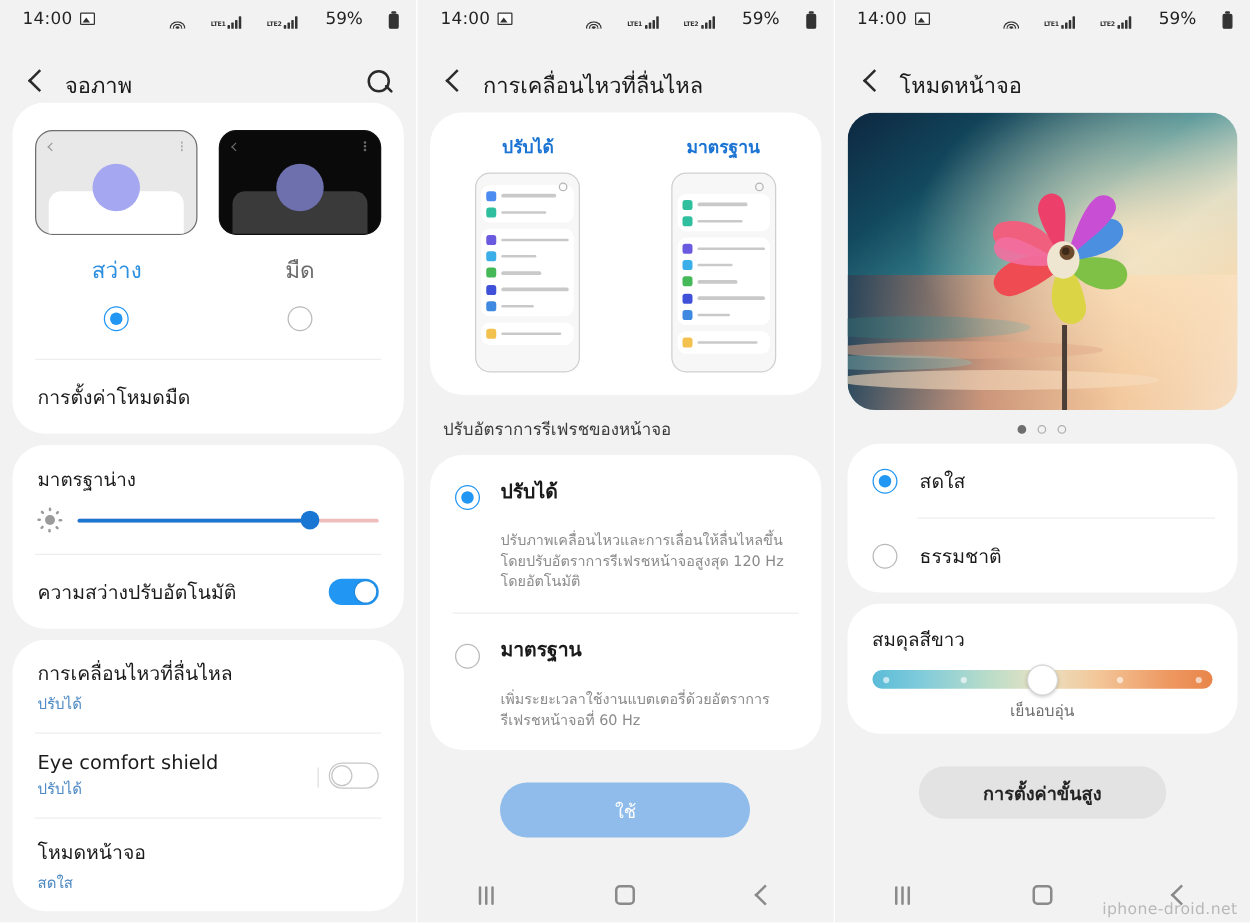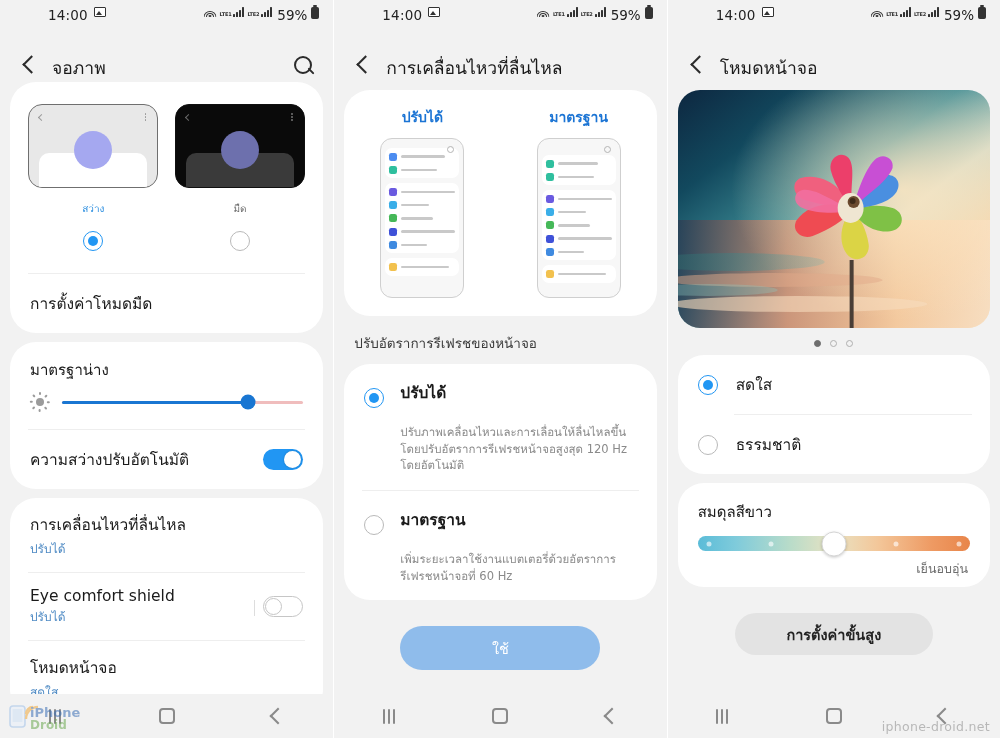--- a/index.html
+++ b/index.html
@@ -19,22 +19,22 @@
   }
   .screen + .screen { border-left: 1px solid #ffffff; }
 
   
   .statusbar {
     height: 30px; flex: 0 0 30px;
     display: flex; align-items: center;
     padding: 0 14px 0 18px;
     font-size: 13px; color: #222;
   }
-  .sb-left { display: flex; gap: 6px; margin-left: 30px; }
-  .sb-right { margin-left: auto; display: flex; align-items: flex-start; gap: 3px; }
+  .sb-left { display: flex; align-items: center; gap: 6px; }
+  .sb-right { margin-left: auto; display: flex; align-items: flex-end; gap: 20px; }
   .sb-time { font-size: 13.5px; letter-spacing: .2px; }
   .ico-img {
     width: 12px; height: 10px; border: 1.5px solid #333; border-radius: 1px;
     position: relative; background: #fff;
   }
   .ico-img::after {
     content: ""; position: absolute; left: 1px; bottom: 1px;
     width: 0; height: 0;
     border-left: 3px solid transparent; border-right: 3px solid transparent;
     border-bottom: 4px solid #333;
@@ -131,21 +131,21 @@
   .pp-sheet {
     position: absolute; left: 10px; right: 10px; bottom: -14px; height: 48px;
     border-radius: 10px 10px 0 0; background: #ffffff;
   }
   .phone-prev.dark .pp-sheet { background: #3a3a3a; }
   .pp-ball {
     position: absolute; left: 50%; top: 26px; transform: translateX(-50%);
     width: 38px; height: 38px; border-radius: 50%; background: #a5a8f0;
   }
   .phone-prev.dark .pp-ball { background: #6d70ad; }
-  .theme-label { font-size: 10px; margin-top: 13px; color: #6b6b6b; }
+  .theme-label { font-size: 18px; margin-top: 13px; color: #6b6b6b; }
   .theme-label.on { color: #2d8fe0; }
   .radio {
     width: 20px; height: 20px; border-radius: 50%;
     border: 1.8px solid #b9b9b9; margin-top: 15px; position: relative;
     flex: 0 0 20px; cursor: pointer;
   }
   .radio.on { border-color: #2196f3; }
   .radio.on::after {
     content: ""; position: absolute; left: 50%; top: 50%;
     transform: translate(-50%,-50%);
@@ -253,21 +253,21 @@
   }
   .wb-tick {
     position: absolute; top: 50%; transform: translate(-50%,-50%);
     width: 5px; height: 5px; border-radius: 50%; background: rgba(255,255,255,.62);
   }
   .wb-knob {
     position: absolute; top: 50%; transform: translate(-50%,-50%);
     width: 25px; height: 25px; border-radius: 50%; background: #fff;
     border: 1px solid #d6d6d6; box-shadow: 0 1px 3px rgba(0,0,0,.2); cursor: pointer;
   }
-  .wb-ends { display: flex; justify-content: flex-end; padding: 8px 2px 0; }
+  .wb-ends { display: flex; justify-content: center; padding: 8px 2px 0; }
   .wb-ends span { font-size: 12.5px; color: #6e6e6e; }
   .btn-adv {
     display: block; margin: 26px auto 0; width: 198px; height: 42px;
     border-radius: 21px; background: #e3e3e3; color: #232323;
     font-size: 14.5px; border: none; cursor: pointer; font-weight: bold;
     font-family: inherit;
   }
 
   
   .navbar {
@@ -419,39 +419,20 @@
         </div>
         <div class="sep"></div>
         <div class="list-item">
           <div class="li-title">โหมดหน้าจอ</div>
           <div class="li-sub">สดใส</div>
         </div>
       </div>
 
     </div>
 
-    <div class="navbar">
-      <div class="wm-left">
-        <svg viewBox="0 0 108 34" width="108" height="34">
-          <rect x="2" y="6" width="15" height="21" rx="3" fill="#e8f0fb" stroke="#9fc0e8" stroke-width="1.6"></rect>
-          <rect x="4.6" y="9" width="9.8" height="13" fill="#cfe0f5"></rect>
-          <path d="M18 14 a7 7 0 0 1 7 -7" fill="none" stroke="#f0a93c" stroke-width="2.4"></path>
-          <path d="M18 19 a12 12 0 0 1 12 -12" fill="none" stroke="#f0a93c" stroke-width="2.4"></path>
-          <text x="22" y="17" font-family="DejaVu Sans, sans-serif" font-size="13" font-weight="bold" fill="#3b6fb5">iPhone</text>
-          <text x="22" y="29" font-family="DejaVu Sans, sans-serif" font-size="12" font-weight="bold" fill="#6aa84f">Droid</text>
-        </svg>
-      </div>
-      <div class="nav-recent">
-          <i></i>
-          <i></i>
-          <i></i>
-        </div>
-      <div class="nav-home"></div>
-      <div class="nav-back"></div>
-    </div>
   </div>
 
   <div class="screen">
 
     <div class="statusbar">
       <div class="sb-left">
         <span class="sb-time">14:00</span>
         <span class="ico-img"></span>
       </div>
       <div class="sb-right">

